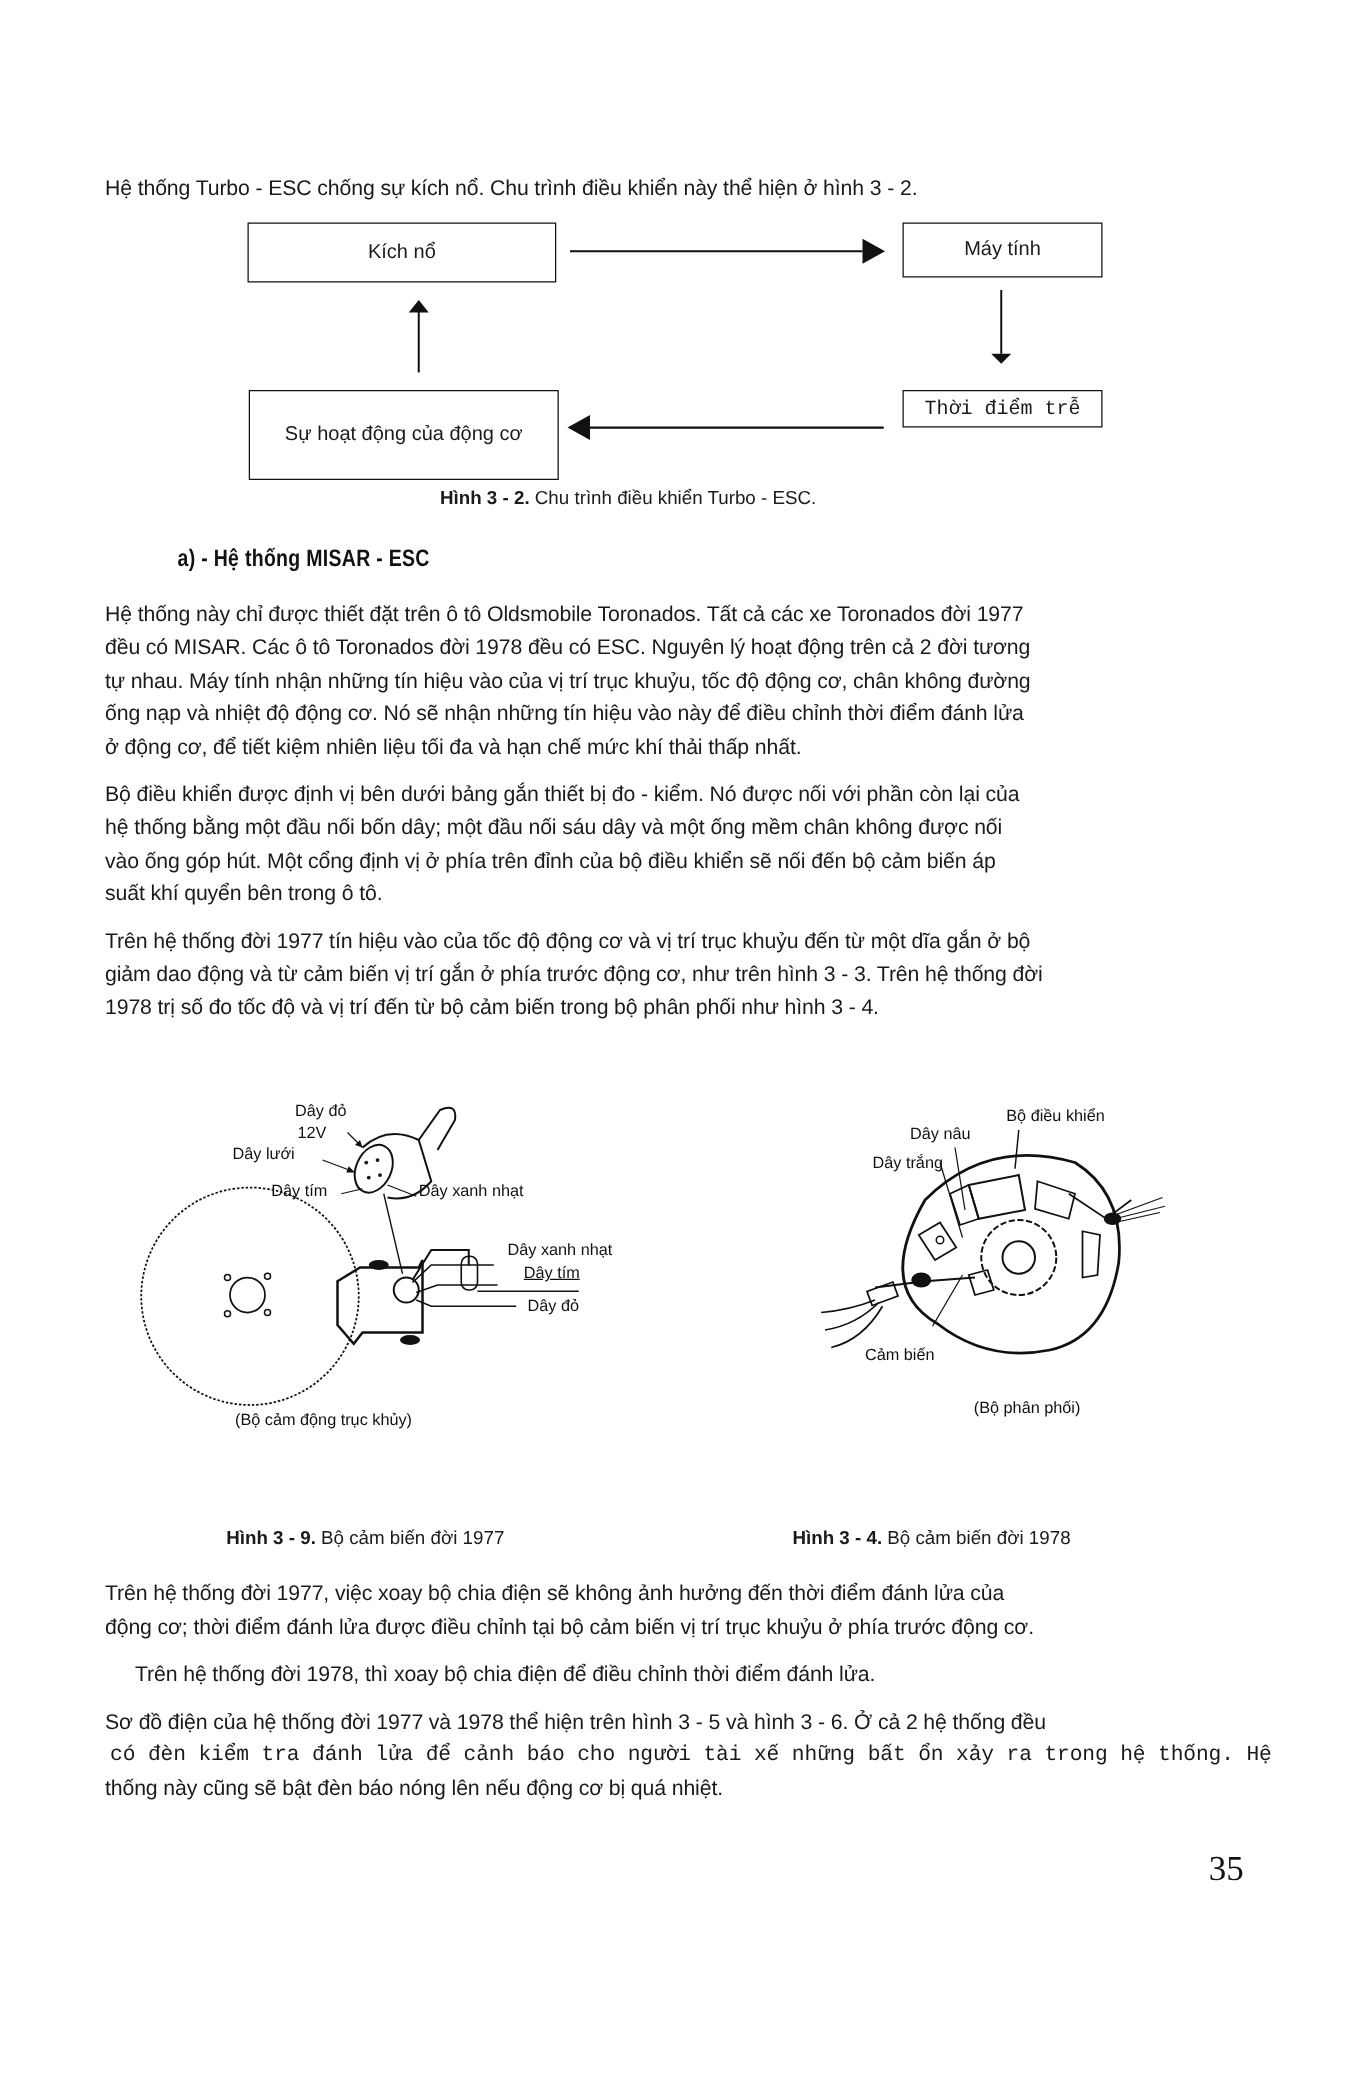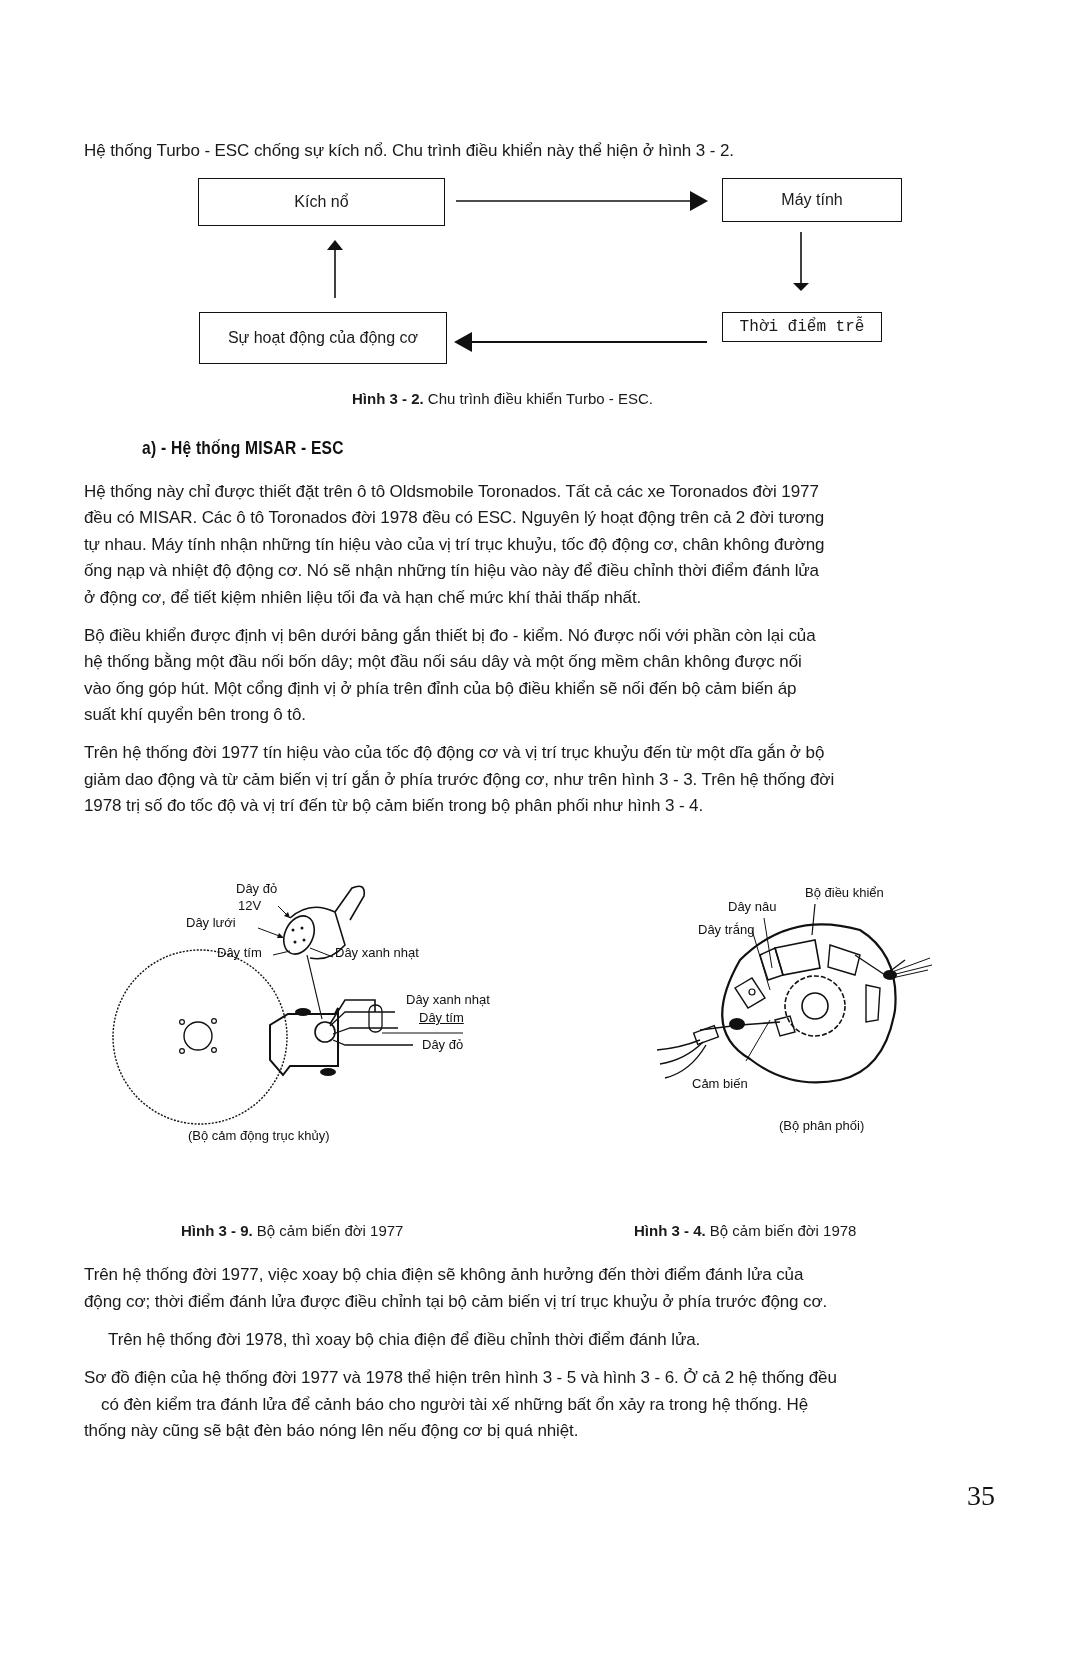--- a/index.html
+++ b/index.html
@@ -16,23 +16,23 @@
   .pageno { position:absolute; font-family:"Liberation Serif", serif; font-size:28px; }
   svg { position:absolute; overflow:visible; }
 </style>
 </head>
 <body>
 
 <div class="line" style="left:84px; top:126px;margin-top:15px;">Hệ thống Turbo - ESC chống sự kích nổ. Chu trình điều khiển này thể hiện ở hình 3 - 2.</div>
 
 <div>
   <div class="box" style="left:198px; top:178px; width:247px; height:48px;">Kích nổ</div>
-  <div class="box" style="left:722px; top:178px; width:180px; height:44px;">Máy tính</div>
+  <div class="box" style="left:722px; top:178px; width:160px; height:44px;">Máy tính</div>
   <div class="box" style="left:722px; top:312px; width:160px; height:30px;font-family:Liberation Mono, monospace;">Thời điểm trễ</div>
-  <div class="box" style="left:199px; top:312px; width:248px; height:52px;">Sự hoạt động của động cơ</div>
+  <div class="box" style="left:199px; top:312px; width:248px; height:72px;">Sự hoạt động của động cơ</div>
 
   <svg width="1081" height="400" style="left:0; top:0;">
 
     <line x1="456" y1="201" x2="690" y2="201" stroke="#111" stroke-width="1.6"></line>
     <polygon points="690,191 708,201 690,211" fill="#111"></polygon>
 
     <line x1="801" y1="232" x2="801" y2="283" stroke="#111" stroke-width="1.6"></line>
     <polygon points="793,283 801,291 809,283" fill="#111"></polygon>
 
     <line x1="472" y1="342" x2="707" y2="342" stroke="#111" stroke-width="1.8"></line>
@@ -174,17 +174,17 @@
 
 <div>
   <div class="line" style="left:84px; top:1265px;">Trên hệ thống đời 1977, việc xoay bộ chia điện sẽ không ảnh hưởng đến thời điểm đánh lửa của</div>
   <div class="line" style="left:84px; top:1292px;">động cơ; thời điểm đánh lửa được điều chỉnh tại bộ cảm biến vị trí trục khuỷu ở phía trước động cơ.</div>
 </div>
 <div>
   <div class="line" style="left:84px; top:1330px;margin-left:24px;">Trên hệ thống đời 1978, thì xoay bộ chia điện để điều chỉnh thời điểm đánh lửa.</div>
 </div>
 <div>
   <div class="line" style="left:84px; top:1368px;">Sơ đồ điện của hệ thống đời 1977 và 1978 thể hiện trên hình 3 - 5 và hình 3 - 6. Ở cả 2 hệ thống đều</div>
-  <div class="line" style="left:101px; top:1395px;">có đèn kiểm tra đánh lửa để cảnh báo cho người tài xế những bất ổn xảy ra trong hệ thống. Hệ</div>
+  <div class="line" style="left:88px; top:1395px;font-family:Liberation Mono, monospace;">có đèn kiểm tra đánh lửa để cảnh báo cho người tài xế những bất ổn xảy ra trong hệ thống. Hệ</div>
   <div class="line" style="left:84px; top:1421px;">thống này cũng sẽ bật đèn báo nóng lên nếu động cơ bị quá nhiệt.</div>
 </div>
 
 <div class="pageno" style="left:967px; top:1480px;">35</div>
 
 </body></html>

